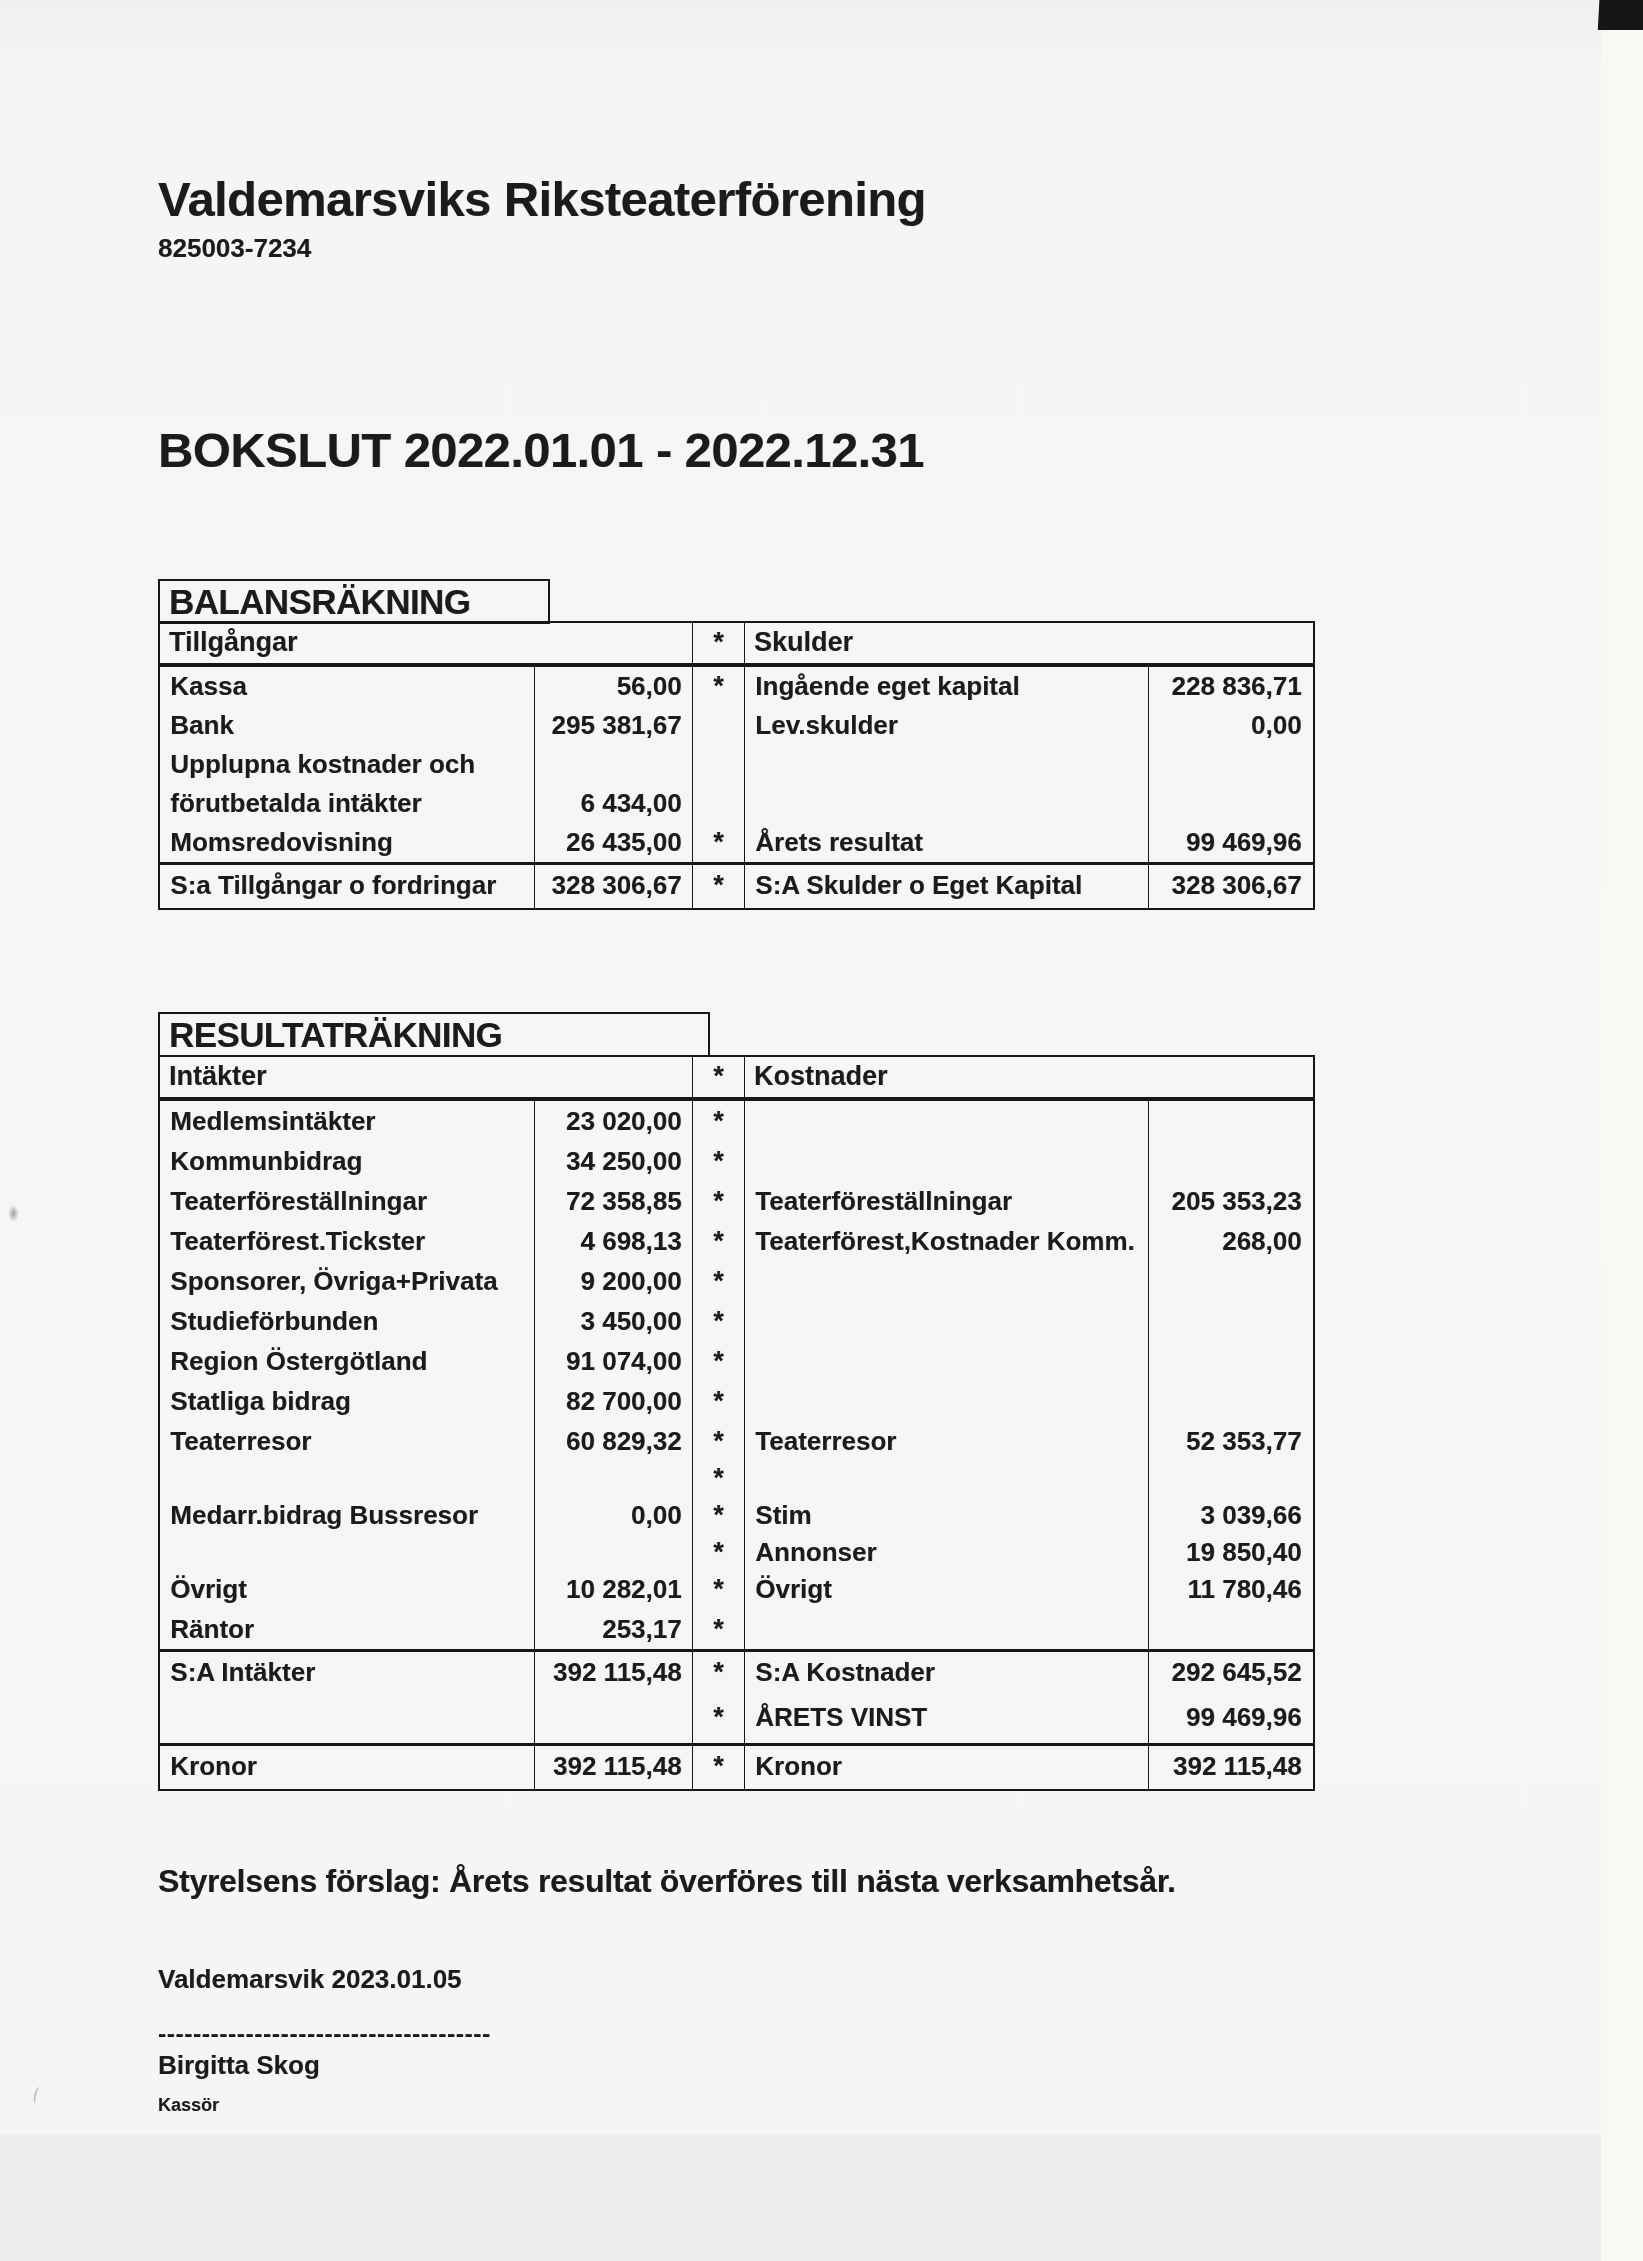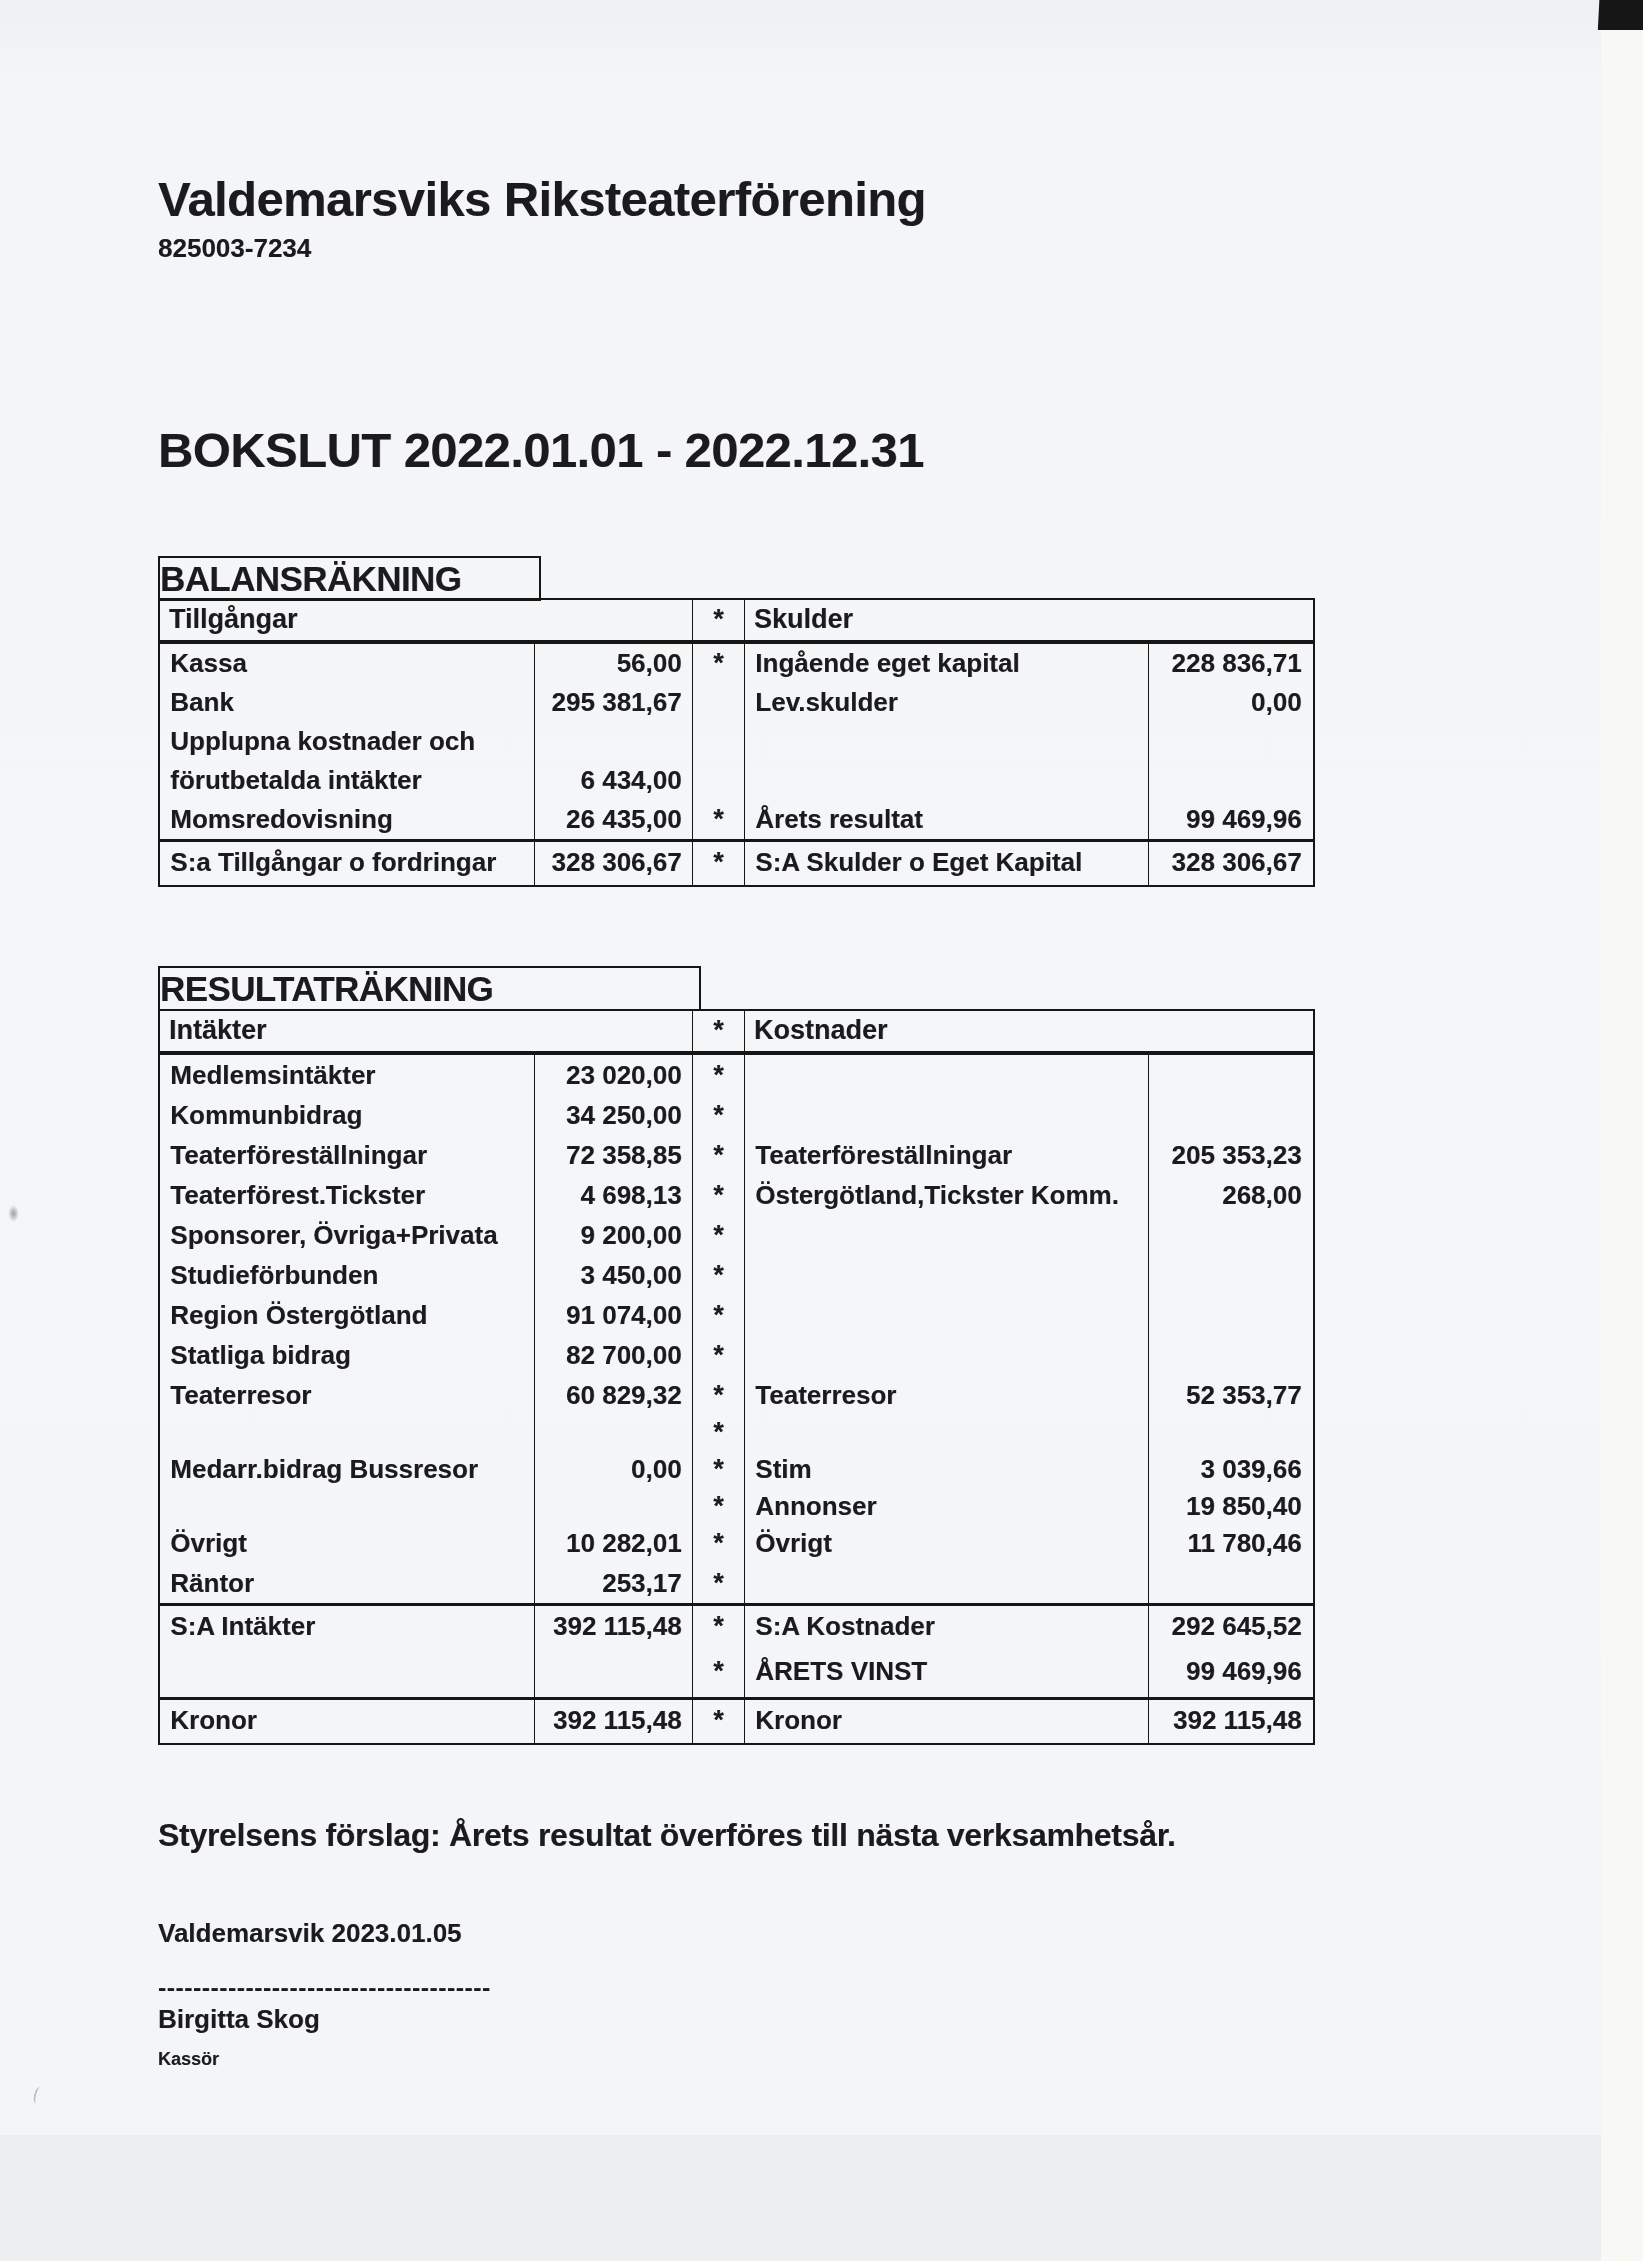--- a/index.html
+++ b/index.html
@@ -38,21 +38,22 @@
     text-shadow:0.4px 0.4px 0.5px rgba(25,25,28,.35);
   }
   .org-name{font-size:49px;line-height:53px;margin:0;letter-spacing:-0.6px;}
   .org-number{font-size:26px;line-height:30px;margin-top:7px;}
   .doc-title{font-size:49px;line-height:54px;margin:160px 0 0 0;letter-spacing:-0.6px;}
 
   .section-box{
     border:2.6px solid #161616;
     height:41px;line-height:41px;
     font-size:35px;letter-spacing:-0.6px;
-    margin-top:79px;
+    padding-left:9px;
+    margin-top:102px;
     box-sizing:content-box;
   }
   .balance-box{width:379px;}
   .result-box{width:539px;}
 
   .fintable{
     border:2.6px solid #161616;
     width:1153px;
     margin-top:-2.6px;
     background:transparent;
@@ -191,21 +192,21 @@
               <div class="c l1">Teaterföreställningar</div>
               <div class="c v1">72 358,85</div>
               <div class="c st">*</div>
               <div class="c l2">Teaterföreställningar</div>
               <div class="c v2">205 353,23</div>
             </div>
             <div class="trow r-normal">
               <div class="c l1">Teaterförest.Tickster</div>
               <div class="c v1">4 698,13</div>
               <div class="c st">*</div>
-              <div class="c l2">Östergötland,Tickster Komm.</div>
+              <div class="c l2">Teaterförest,Kostnader Komm.</div>
               <div class="c v2">268,00</div>
             </div>
             <div class="trow r-normal">
               <div class="c l1">Sponsorer, Övriga+Privata</div>
               <div class="c v1">9 200,00</div>
               <div class="c st">*</div>
               <div class="c l2"></div>
               <div class="c v2"></div>
             </div>
             <div class="trow r-normal">

